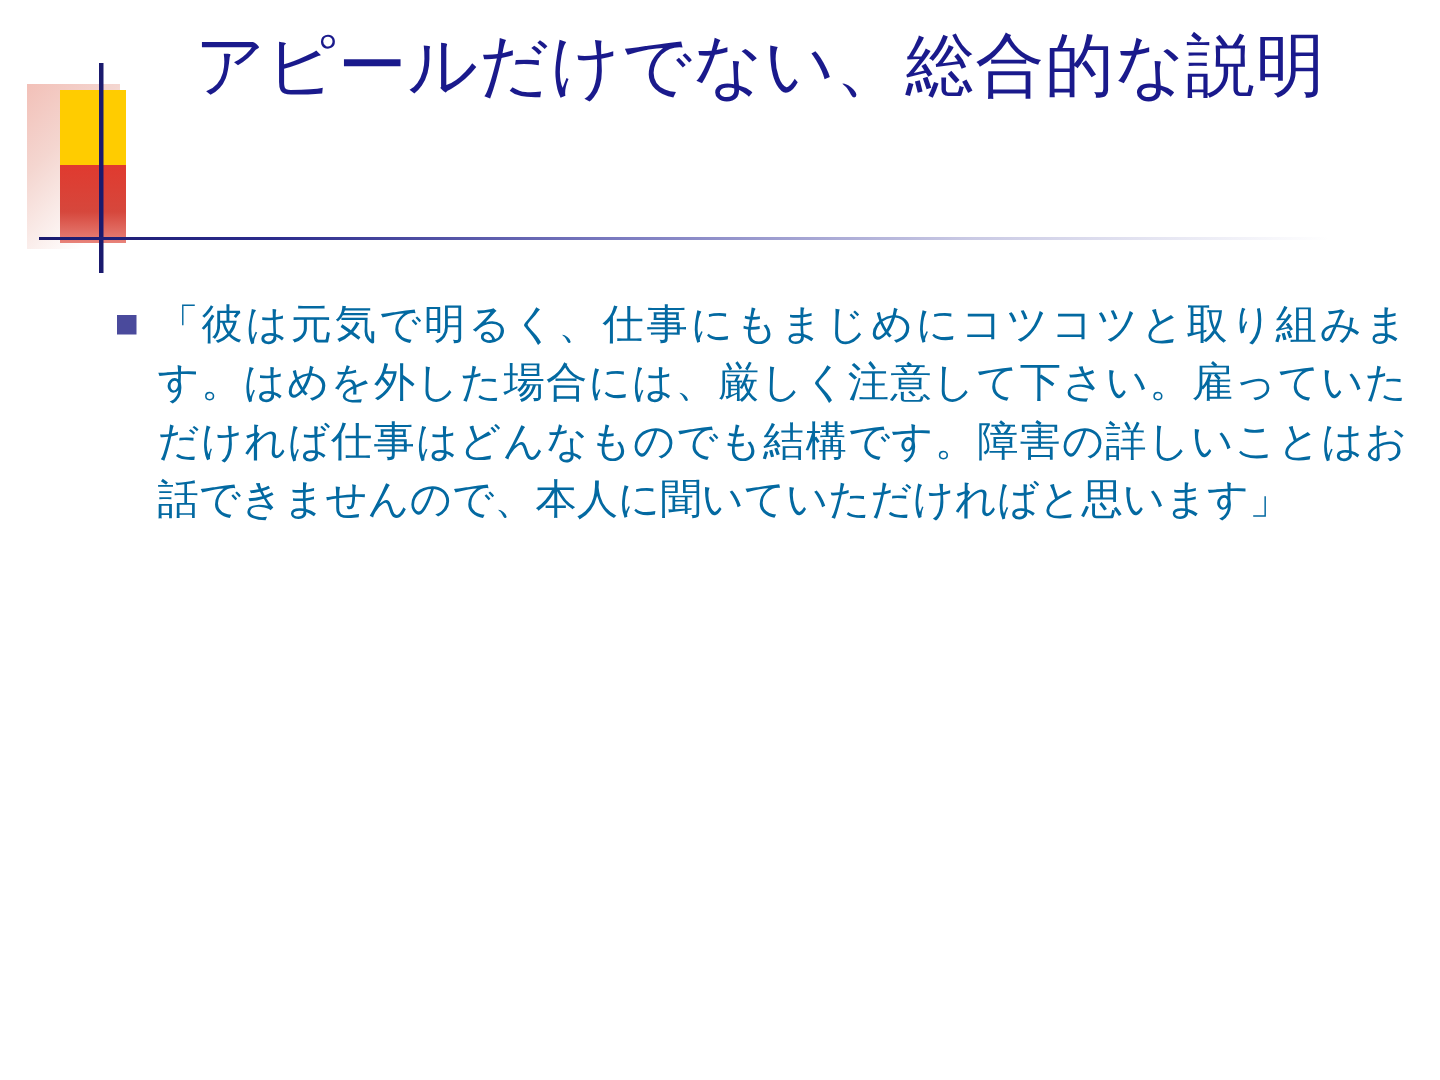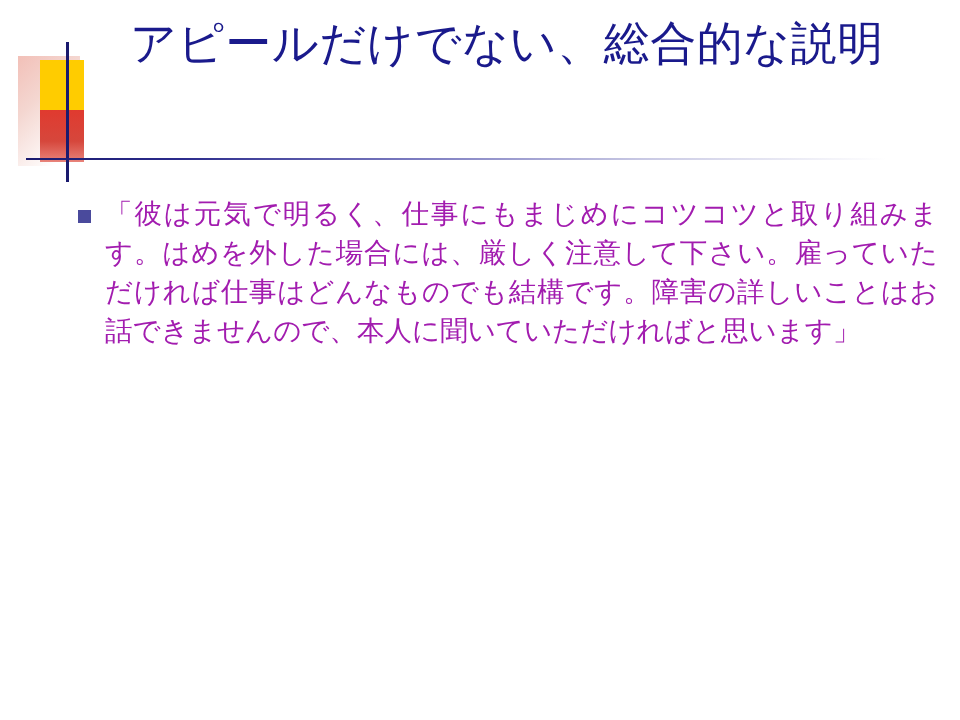--- a/index.html
+++ b/index.html
@@ -99,24 +99,24 @@
   .bullet-marker {
     flex: 0 0 auto;
     width: 13px;
     height: 13px;
     background: #4a4a9c;
     margin-top: 14px;
     margin-right: 14px;
   }
   .bullet-text {
     flex: 1 1 auto;
-    color: #a21caf;
+    color: #0369a1;
     font-size: 27.5px;
     line-height: 1.42;
-    font-family: Liberation Mono, monospace;
+    font-family: Liberation Serif, serif;
     text-align: justify;
     text-justify: inter-character;
   }
 </style>
 </head>
 <body>
 
 <div class="slide">
 
   <div class="deco">

